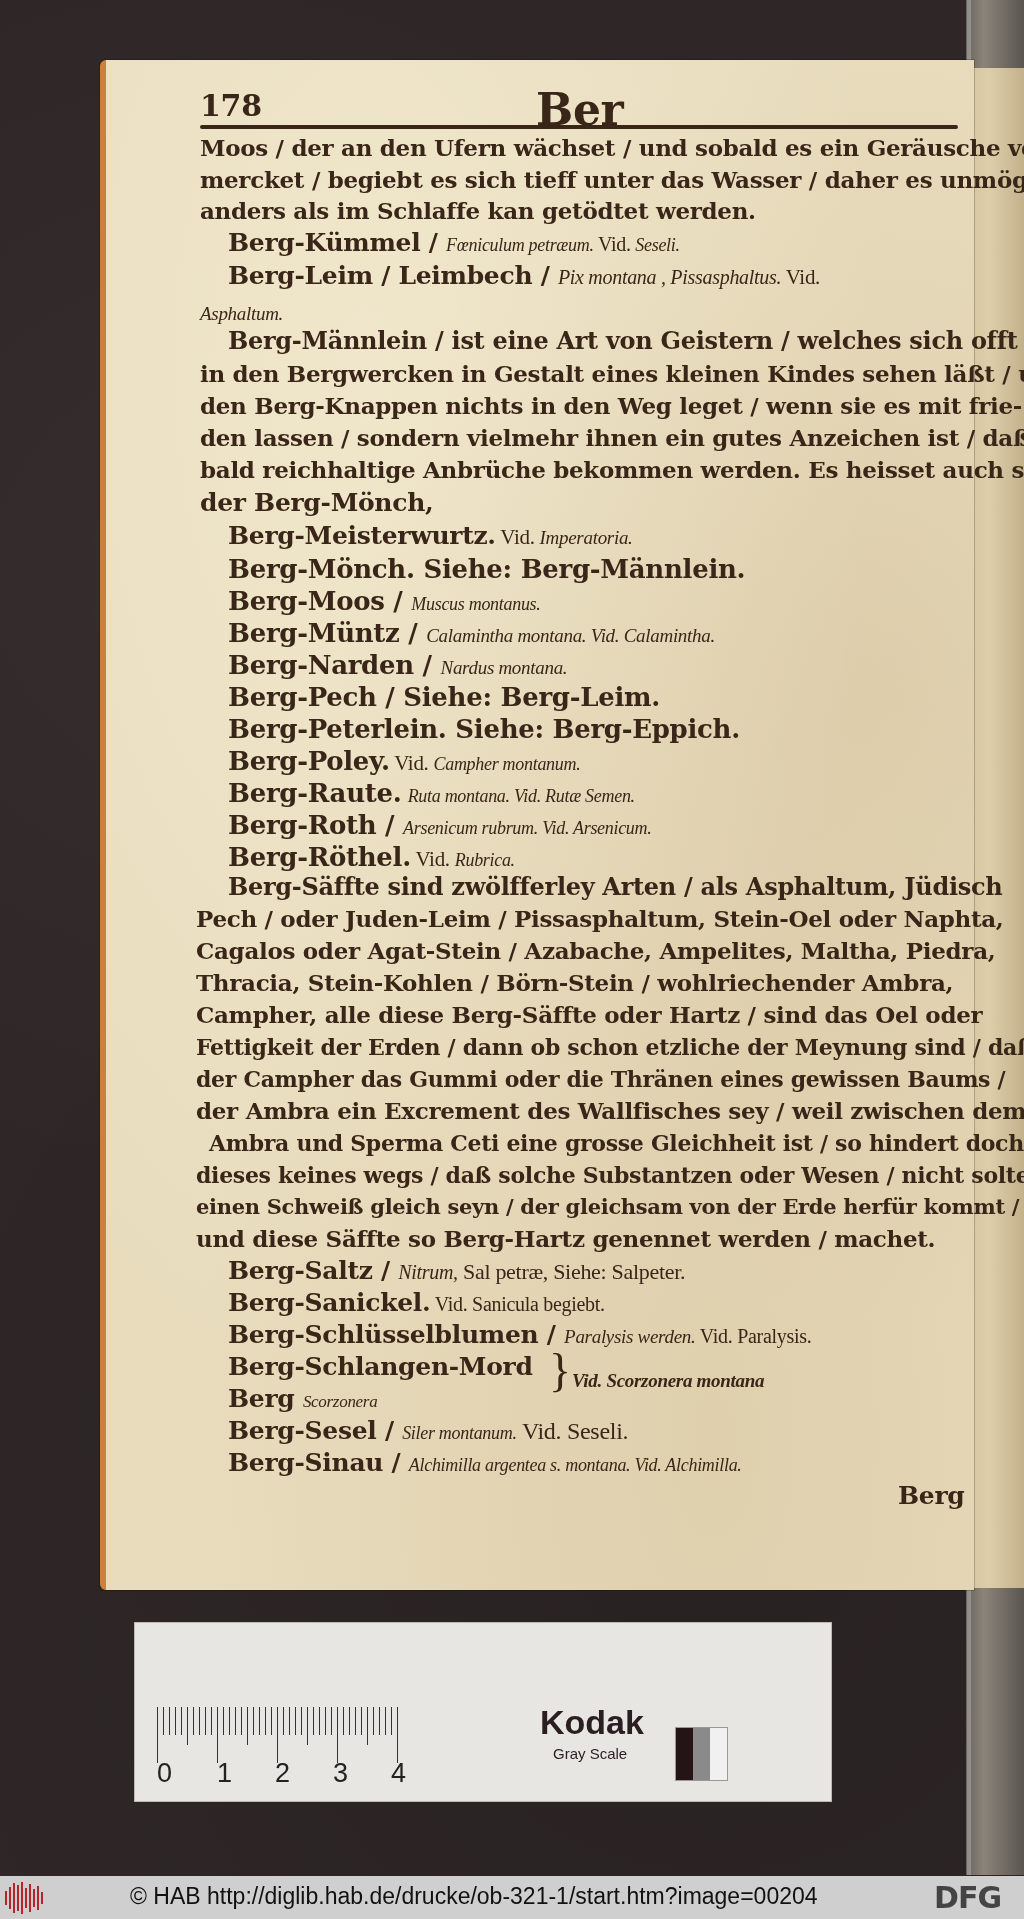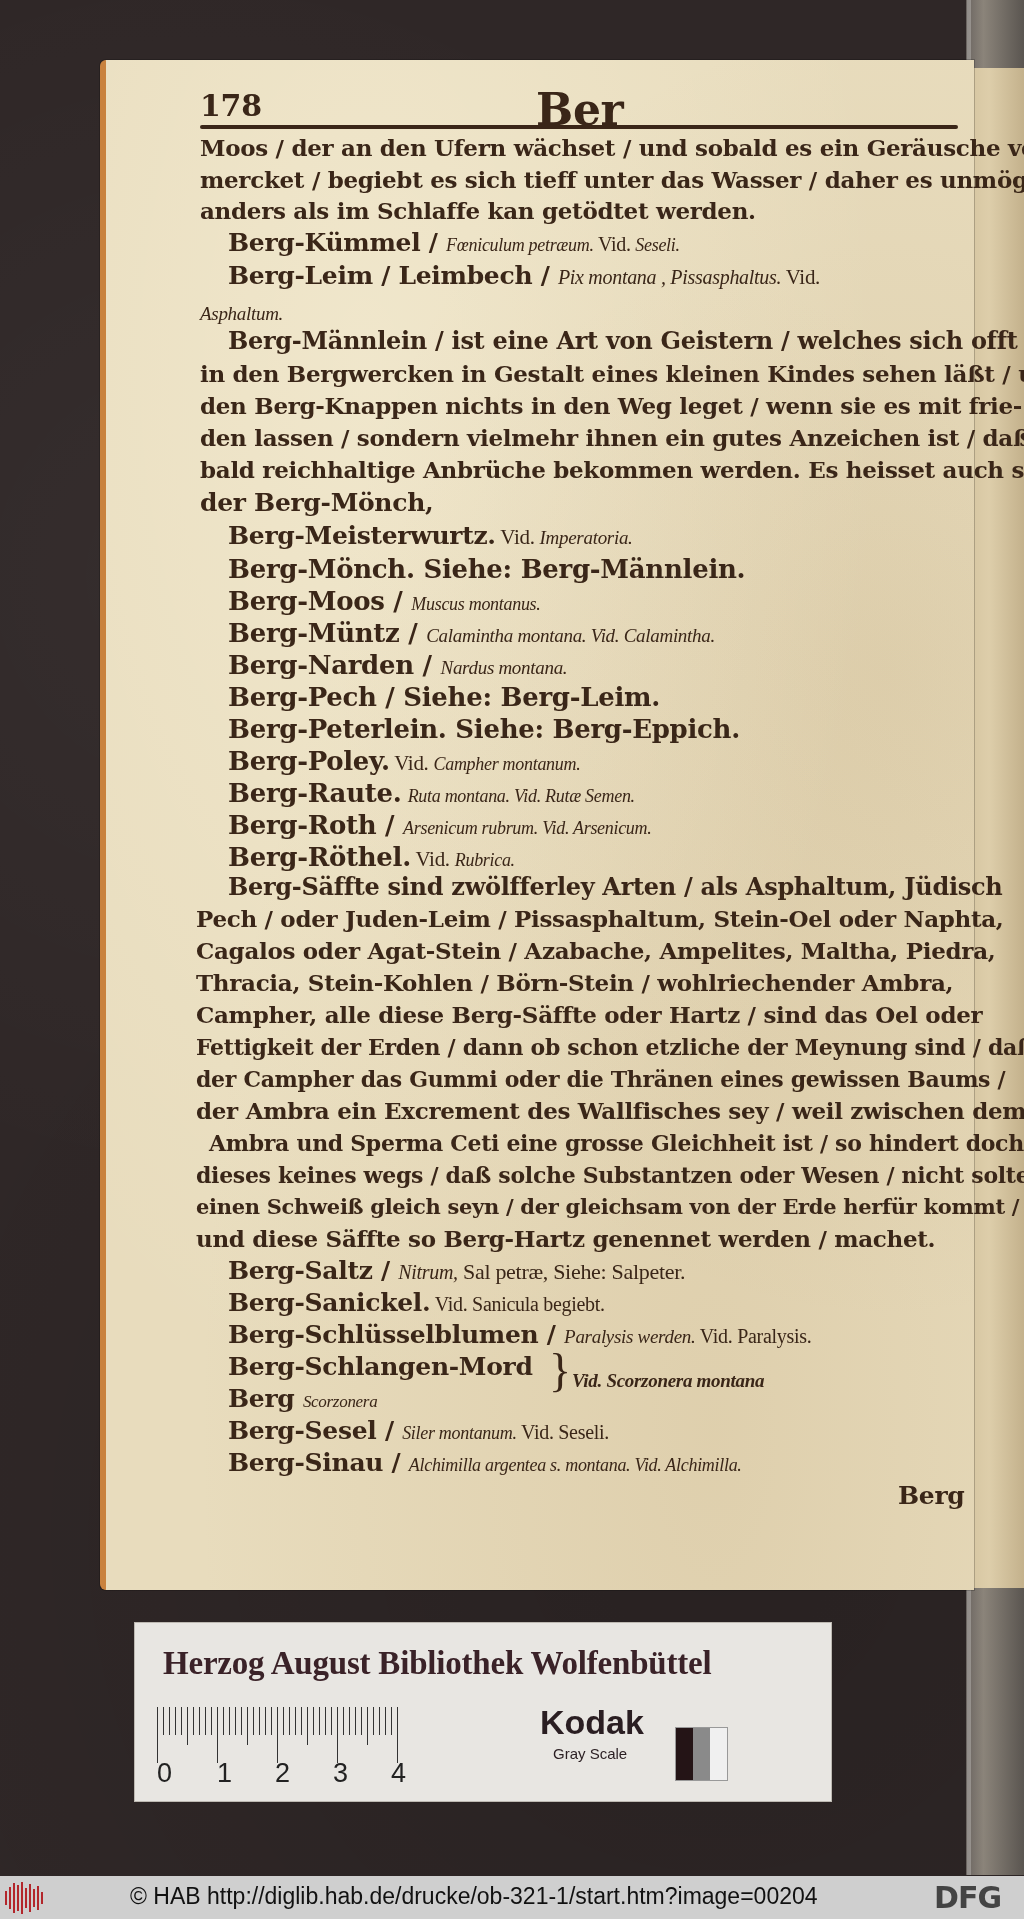--- a/index.html
+++ b/index.html
@@ -197,29 +197,28 @@
 <div class="txt entry" style="left:228px;top:1320px;font-size:25px;">
   <span>Berg-Schlüsselblumen / </span><span class="it" style="font-size:19px">Paralysis werden.</span><span class="rm" style="font-size:20px">  Vid. Paralysis.</span>
 </div>
 <div class="txt entry" style="left:228px;top:1352px;font-size:25px;">Berg-Schlangen-Mord</div>
 <div class="txt entry" style="left:228px;top:1384px;font-size:25px;">
   <span>Berg </span><span class="it" style="font-size:17px">Scorzonera</span>
 </div>
 <div class="brace" style="left:549px;top:1344px;">}</div>
 <div class="txt it" style="left:572px;top:1370px;font-size:19px;font-weight:bold;">Vid. Scorzonera montana</div>
 <div class="txt entry" style="left:228px;top:1416px;font-size:25px;">
-  <span>Berg-Sesel / </span><span class="it" style="font-size:18px">Siler montanum.</span><span class="rm" style="font-size:20px">  Vid. Seseli.</span>
+  <span>Berg-Sesel / </span><span class="it" style="font-size:18px">Siler montanum.</span><span class="rm" style="font-size:24px">  Vid. Seseli.</span>
 </div>
 <div class="txt entry" style="left:228px;top:1448px;font-size:25px;">
   <span>Berg-Sinau / </span><span class="it" style="font-size:18px">Alchimilla argentea s. montana.</span><span class="it" style="font-size:18px"> Vid. Alchimilla.</span>
 </div>
 <div class="txt entry" style="left:898px;top:1481px;font-size:25px;">Berg</div>
 
 <div class="card">
-  <div class="card-title">Herzog August Bibliothek Wolfenbüttel</div>
   <div class="ruler" id="ruler">
       <div class="tick" style="left: 0px; height: 56px; top: 0px; bottom: auto;"></div>
       <div class="tick" style="left: 6px; height: 28px; top: 0px; bottom: auto;"></div>
       <div class="tick" style="left: 12px; height: 28px; top: 0px; bottom: auto;"></div>
       <div class="tick" style="left: 18px; height: 28px; top: 0px; bottom: auto;"></div>
       <div class="tick" style="left: 24px; height: 28px; top: 0px; bottom: auto;"></div>
       <div class="tick" style="left: 30px; height: 38px; top: 0px; bottom: auto;"></div>
       <div class="tick" style="left: 36px; height: 28px; top: 0px; bottom: auto;"></div>
       <div class="tick" style="left: 42px; height: 28px; top: 0px; bottom: auto;"></div>
       <div class="tick" style="left: 48px; height: 28px; top: 0px; bottom: auto;"></div>

